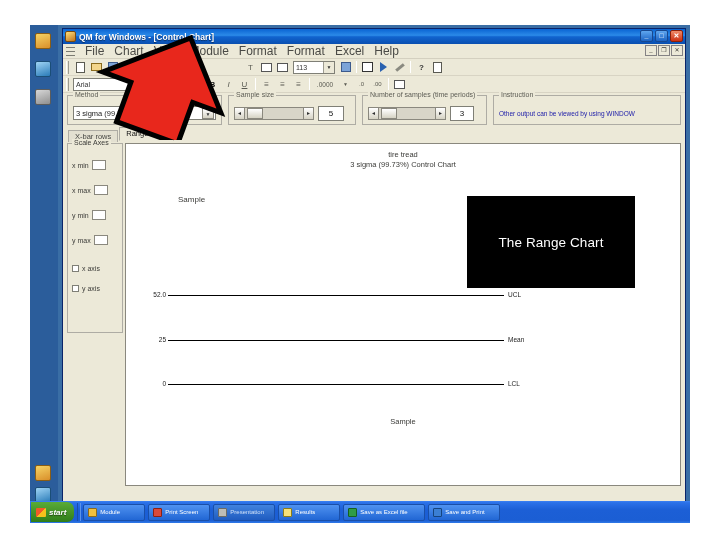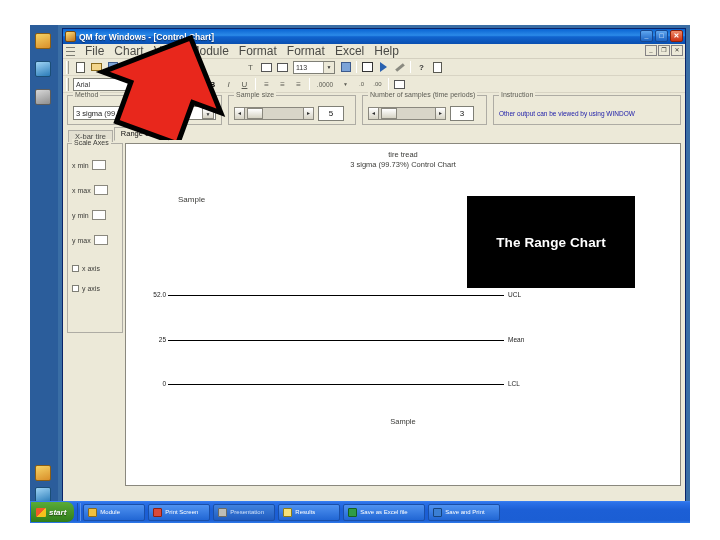--- a/index.html
+++ b/index.html
@@ -226,21 +226,21 @@
   .tb-ico.f { background:#3b7fd4;border-color:#16447e; }
 
   
   .red-arrow { position:absolute; left:95px; top:30px; width:140px; height:110px; pointer-events:none; }
 
   
   .callout {
     position:absolute; left:467px; top:196px; width:168px; height:92px;
     background:#000; display:flex; align-items:center; justify-content:center;
   }
-  .callout span { color:#fff; font-size:13.5px; font-weight:bold; letter-spacing:.1px; }
+  .callout span { color:#fff; font-size:13.5px; font-weight:normal; letter-spacing:.1px; }
 </style>
 </head>
 <body>
 
 <div id="root">
   <div class="slide-bg"></div>
 
   <div class="desktop">
     <div class="desktop-left">
       <div class="desk-icon i1" style="top:8px;">
@@ -409,21 +409,21 @@
           <span class="numbox" style="width:24px;">3</span>
         </div>
 
         <div class="fieldset" style="flex:1;">
           <span class="fs-label">Instruction</span>
           <span class="instruction-text">Other output can be viewed by using WINDOW</span>
         </div>
       </div>
 
       <div class="tabrow">
-        <span class="tab">X-bar tire</span>
+        <span class="tab">X-bar rows</span>
         <span class="tab active">Range chart</span>
       </div>
 
       <div class="content">
         <div class="left-panel">
           <div class="scale-fs">
             <span class="fs-label">Scale Axes</span>
             <span class="opt-row" style="top:16px;">
               <span>x min</span>
               <span class="mini-box"></span>

